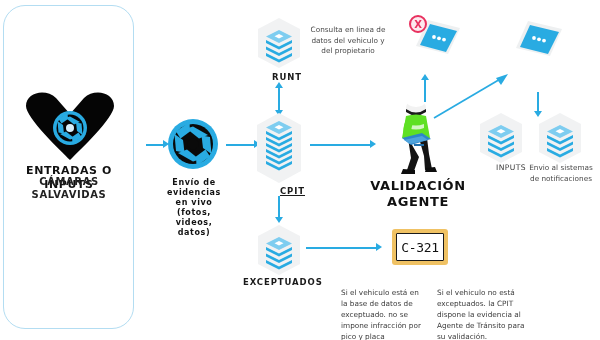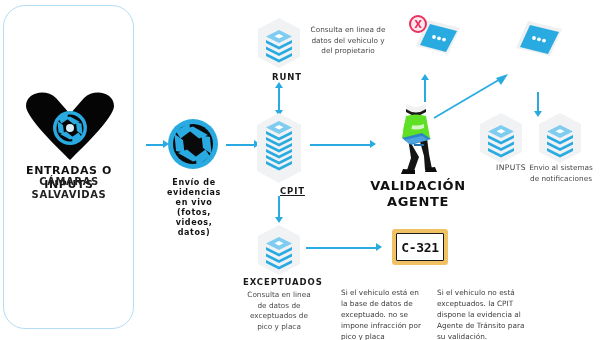--- a/index.html
+++ b/index.html
@@ -86,21 +86,21 @@
     display: flex; align-items: center; justify-content: center;
   }
   #plate .inner {
     width: 46px; height: 26px;
     background: #ffffff;
     border: 1.6px solid #1a1a1a;
     border-radius: 1px;
     display: flex; align-items: center; justify-content: center;
     font-family: "DejaVu Sans Mono", monospace;
     font-size: 13px;
-    font-weight: bold;
+    font-weight: normal;
     color: #111111;
     letter-spacing: -0.3px;
   }
 </style>
 </head>
 <body>
 
 <div id="canvas">
 
   <div class="abs" id="input-panel"></div>
@@ -197,21 +197,20 @@
       <g>
         <path d="M23 13 L36 19.5 L23 26 L10 19.5 Z" fill="#7ecdf0"></path>
         <path d="M23 17 L27.5 19.3 L23 21.6 L18.5 19.3 Z" fill="#ffffff"></path>
         <path d="M10 23 L23 29.5 L36 23 L36 26 L23 32.5 L10 26 Z" fill="#29abe2"></path>
         <path d="M10 29.5 L23 36 L36 29.5 L36 32.5 L23 39 L10 32.5 Z" fill="#29abe2"></path>
         <path d="M10 36 L23 42.5 L36 36 L36 39 L23 45.5 L10 39 Z" fill="#29abe2"></path>
       </g>
     </svg>
   </div>
   <div class="abs node-label" style="left:243px; top:277px; width:60px;">EXCEPTUADOS</div>
-  <div class="abs small-note" style="left:242px; top:290px; width:74px;">Consulta en linea de datos de exceptuados de pico y placa</div>
 
   <div class="abs arrow-h" style="left:306px; top:247px; width:72px;"></div>
   <div class="abs head head-right" style="left:376px; top:243px;"></div>
 
   <div class="abs" id="plate" style="left:392px; top:229px;">
     <div class="inner">C-321</div>
   </div>
 
   <div class="abs" style="left:388px; top:96px; width:56px; height:78px;">
     <svg viewBox="0 0 56 78" width="56" height="78">

